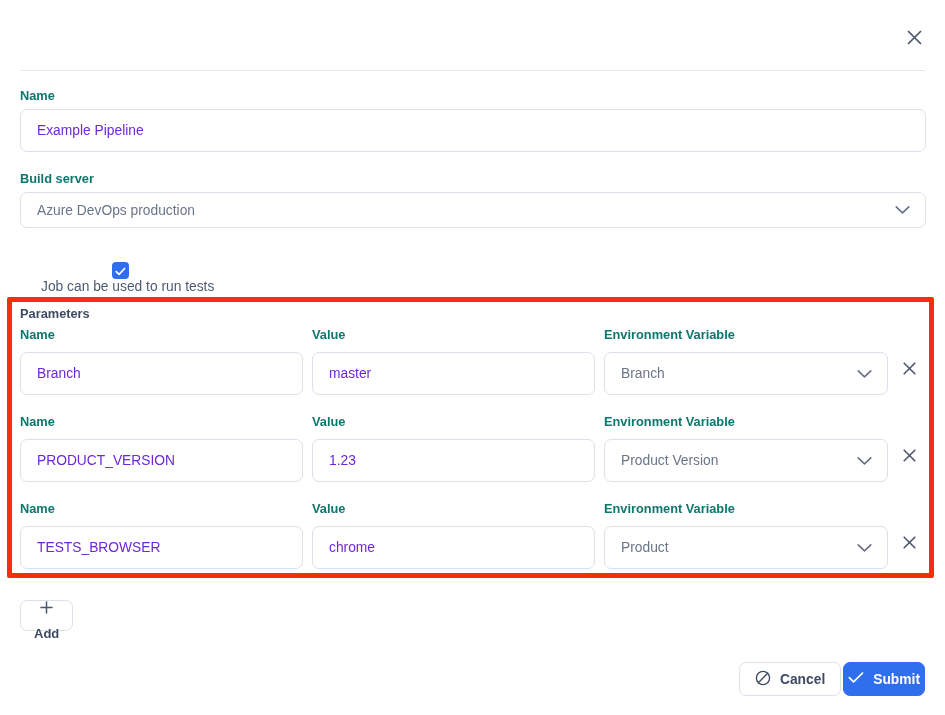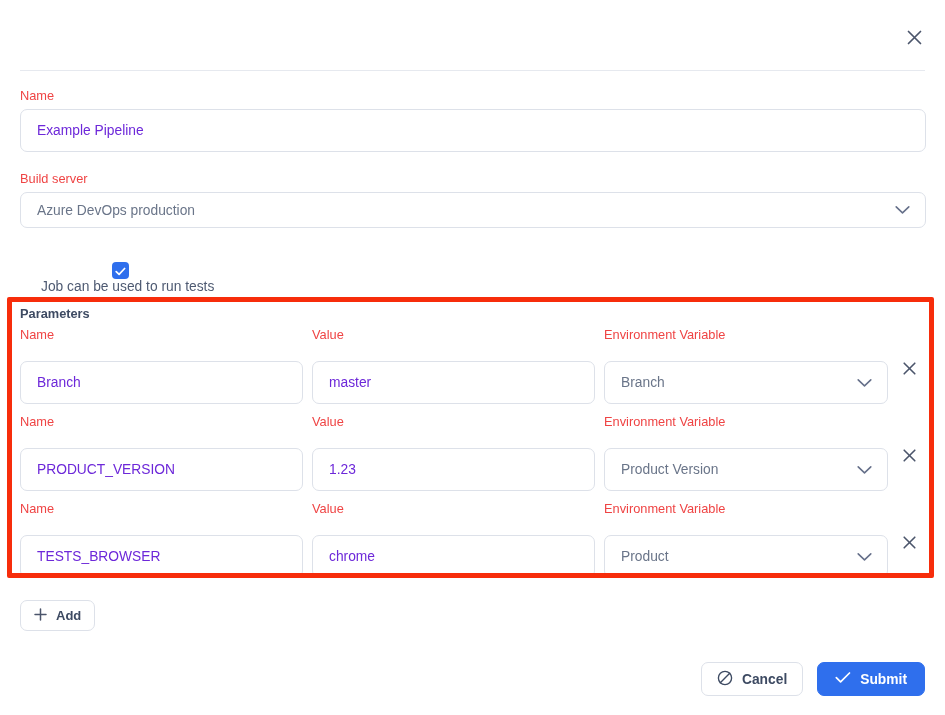--- a/index.html
+++ b/index.html
@@ -60,22 +60,22 @@
     left: 20px;
     right: 20px;
     top: 70px;
     height: 1px;
     background: #e6e9ef;
   }
 
   
   .field-label {
     font-size: 12.8px;
-    font-weight: normal;
-    color: #ef4444;
+    font-weight: bold;
+    color: #0f766e;
     line-height: 16px;
     white-space: nowrap;
   }
 
   
   .section-name {
     position: absolute;
     left: 20px;
     top: 88px;
   }
@@ -184,21 +184,21 @@
     position: absolute;
     left: 20px;
     top: 306px;
     font-size: 12.8px;
     font-weight: bold;
     color: #3d4a62;
   }
 
   .param-row { position: absolute; left: 0; right: 0; }
   .param-row .col-label { position: absolute; top: 0; }
-  .param-row .col-field { position: absolute; top: 34px; height: 43px; }
+  .param-row .col-field { position: absolute; top: 25px; height: 43px; }
 
   .col-name  { left: 20px;  width: 283px; }
   .col-value { left: 312px; width: 283px; }
   .col-env   { left: 604px; width: 284px; }
 
   .remove-button {
     position: absolute;
     left: 897px;
     top: 31px;
     width: 24px;
@@ -220,35 +220,36 @@
     height: 31px;
     padding: 0 13px;
     display: flex;
     align-items: center;
     gap: 9px;
     background: #ffffff;
     border: 1px solid #dde1e9;
     border-radius: 7px;
     cursor: pointer;
     font-family: "Liberation Sans", sans-serif;
+    flex-direction: column;
   }
   .add-button-label {
     font-size: 13px;
     font-weight: bold;
     color: #3d4a62;
   }
 
   
   .footer {
     position: absolute;
     right: 20px;
     top: 662px;
     display: flex;
     align-items: flex-start;
-    gap: 14px;
+    gap: 2px;
   }
   .btn {
     height: 34px;
     display: flex;
     align-items: center;
     gap: 9px;
     border-radius: 7px;
     cursor: pointer;
     font-family: "Liberation Sans", sans-serif;
     font-size: 13.8px;
@@ -257,21 +258,21 @@
   }
   .btn-cancel {
     background: #ffffff;
     border: 1px solid #dde1e9;
     color: #3d4a62;
   }
   .btn-submit {
     background: #2f6fed;
     border: 1px solid #2f6fed;
     color: #ffffff;
-    padding: 0 17px;
+    padding: 0 4px;
   }
 </style>
 </head>
 <body>
 
 <div class="dialog">
 
   <div class="dialog-header">
     <button class="close-button">
       <span>

